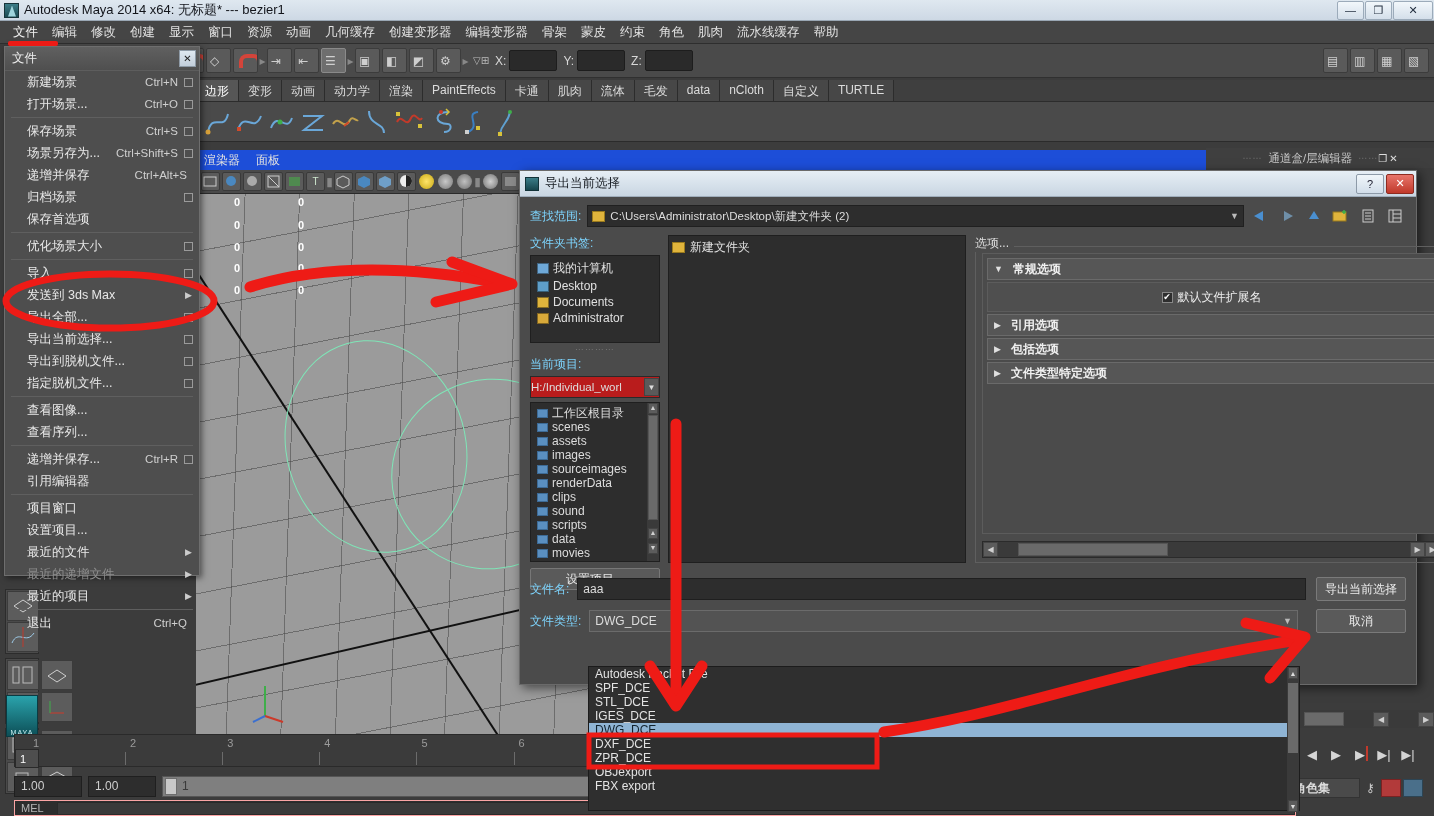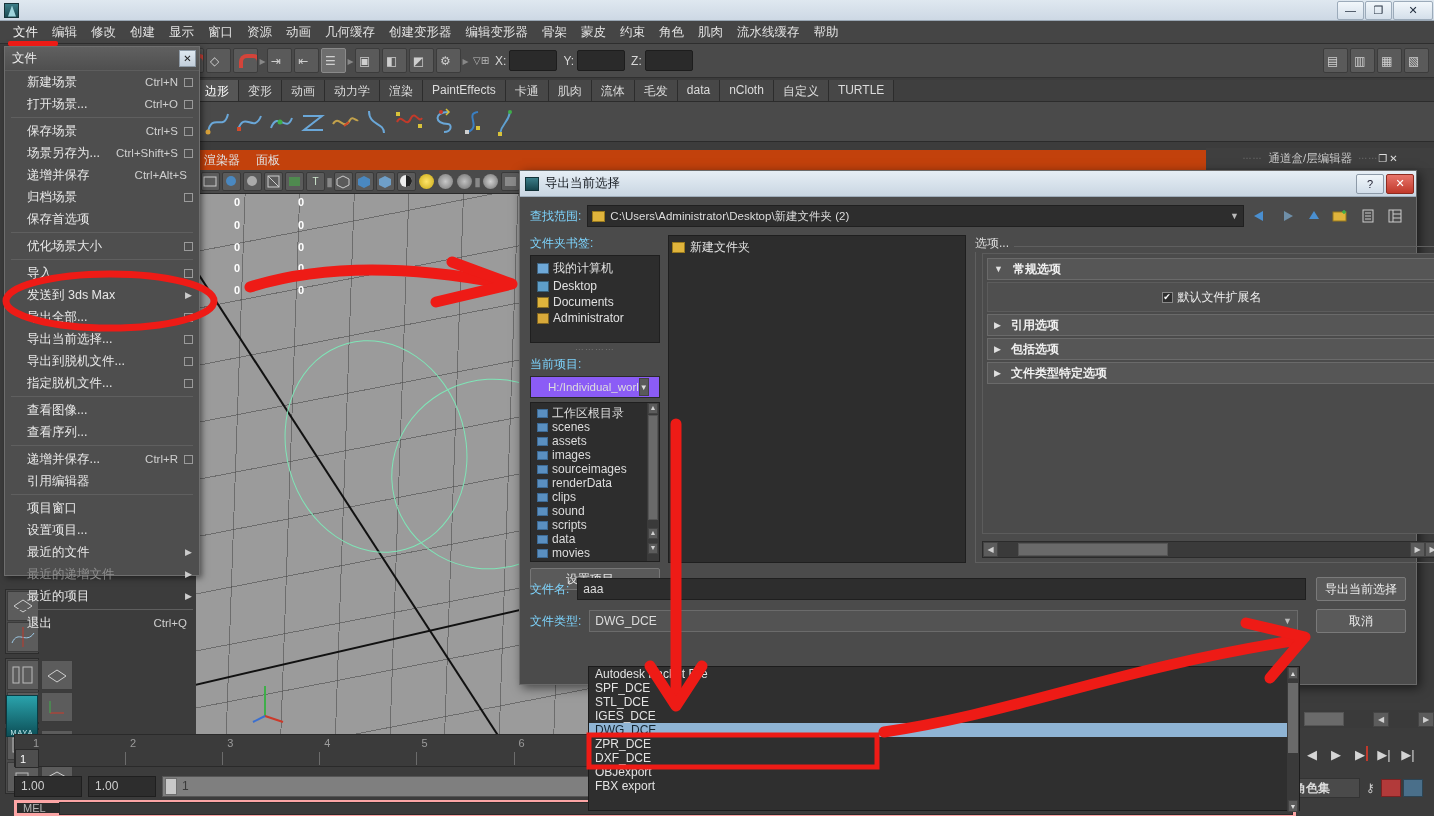--- a/index.html
+++ b/index.html
@@ -108,21 +108,21 @@
     left:6px; top:695px; width:32px; height:42px;
     background:linear-gradient(#2aa3ac,#0d4f57);
     border:1px solid #0a3b42;
     display:flex;align-items:flex-end;justify-content:center;
     font-size:7px; color:#cdeff2; letter-spacing:1px;
   }
 
   
   #viewport-bar {
     left:196px; top:150px; width:1010px; height:20px;
-    background:#c2410c; display:flex; align-items:center; padding-left:8px;
+    background:#1d4ed8; display:flex; align-items:center; padding-left:8px;
   }
   .vpmenu { margin-right:16px; font-size:12px; color:#e0e0e0;}
   #viewport-tools {
     left:196px; top:170px; width:1010px; height:24px;
     background:#4a4a4a; display:flex; align-items:center; padding-left:4px;
     border-bottom:1px solid #2b2b2b;
   }
   .vtb { width:19px;height:19px;margin:0 1px;border:1px solid #3a3a3a;background:#5b5b5b;border-radius:2px;position:relative;}
   .ball { width:15px;height:15px;border-radius:50%;margin:0 2px;}
   #viewport {
@@ -218,22 +218,22 @@
   .dd-arrow{ margin-left:auto; color:#bbb; font-size:9px;}
   .navbtn { width:23px;height:22px;margin-left:4px; display:flex;align-items:center;justify-content:center;}
 
   .leftcol { position:absolute; left:10px; top:38px; width:130px; }
   .panel-box {
     background:#2d2d2d; border:1px solid #1f1f1f;
   }
   .bm-item { display:flex; align-items:center; padding:1px 3px; font-size:12px; color:#e0e0e0;}
   .bm-item .i{ width:12px;height:11px;margin-right:4px;flex:0 0 12px;}
   .proj-dd {
-    height:22px; background:#8b5cf6; border:1px solid #2a2a2a;
-    display:flex;align-items:center;padding:0 17px; font-size:11.5px;color:#ddd;
+    height:22px; background:#b91c1c; border:1px solid #2a2a2a;
+    display:flex;align-items:center;padding:0 0; font-size:11.5px;color:#ddd;
   }
   .proj-dd .cb { margin-left:auto; width:15px;height:18px;background:#5a5a5a;border:1px solid #444;
     display:flex;align-items:center;justify-content:center;font-size:8px;}
   .fld-item { display:flex; align-items:center; padding:0 3px; font-size:12px; color:#ddd; height:14px;}
   .fld-item .fi { width:11px;height:9px;background:#5a8fc0;border:1px solid #3d6b96; margin-right:4px; flex:0 0 11px;}
   .setproj-btn {
     height:22px; background:#5a5a5a; border:1px solid #777; border-radius:2px;
     display:flex;align-items:center;justify-content:center;font-size:12px;color:#e5e5e5;
   }
 
@@ -320,37 +320,38 @@
   .rhandle{ width:12px;height:17px;background:#c9c9c9;border:1px solid #6d6d6d;}
   #playbtns { left:1300px; top:740px; width:134px; height:28px; display:flex;align-items:center;}
   .pb { width:24px;height:22px; display:flex;align-items:center;justify-content:center; color:#d5d5d5; font-size:13px;}
   #charset-row { left:1288px; top:776px; width:146px; height:24px; display:flex;align-items:center;font-weight:bold;}
   #charset-field {
     width:72px;height:20px;background:#4a4a4a;border:1px solid #333;
     display:flex;align-items:center;padding-left:5px;color:#ddd;font-size:12px;
   }
   #mel-bar {
     left:14px; top:800px; width:1282px; height:16px;
-    background:#2d2d2d; border:3px solid #fca5a5; display:flex;align-items:center;
+    background:#2d2d2d; border:1px solid #fca5a5; display:flex;align-items:center;
   }
   #mel-bar .tag { width:42px; color:#b6b6b6; font-size:11px; padding-left:6px;}
 
   
   #bottom-right-scroll{ left:1300px;top:710px;width:134px;height:18px;background:#3a3a3a;display:flex;align-items:center;}
   #bottom-right-scroll .t{width:40px;height:14px;background:#6a6a6a;border:1px solid #555;margin-left:4px;}
   #bottom-right-scroll .a{margin-left:auto;width:16px;height:15px;background:#5c5c5c;border:1px solid #444;display:flex;align-items:center;justify-content:center;font-size:8px;}
 
   
   #annot { left:0; top:0; width:1434px; height:816px; z-index:60; pointer-events:none; }
 </style>
 </head>
 <body>
 
 <div id="titlebar" class="abs">
   <div class="tlogo"></div>
+  <div id="title-text">Autodesk Maya 2014 x64: 无标题*   ---   bezier1</div>
   <div class="wbtns">
     <div class="wbtn">—</div>
     <div class="wbtn">❐</div>
     <div class="wbtn close">✕</div>
   </div>
 </div>
 
 <div id="menubar" class="abs">
     <div class="menu-item active">文件</div>
     <div class="menu-item">编辑</div>
@@ -992,22 +993,22 @@
   </div>
 </div>
 
 <div id="typelist" class="abs">
   <div id="typeopts">
       <div class="opt">Autodesk Packet File</div>
       <div class="opt">SPF_DCE</div>
       <div class="opt">STL_DCE</div>
       <div class="opt">IGES_DCE</div>
       <div class="opt sel">DWG_DCE</div>
+      <div class="opt">DXF_DCE</div>
       <div class="opt">ZPR_DCE</div>
-      <div class="opt">DXF_DCE</div>
       <div class="opt">OBJexport</div>
       <div class="opt">FBX export</div>
     </div>
   <div class="sb">
     <div class="a" style="top:0">▲</div>
     <div class="t"></div>
     <div class="a" style="bottom:0">▼</div>
   </div>
 </div>
 

